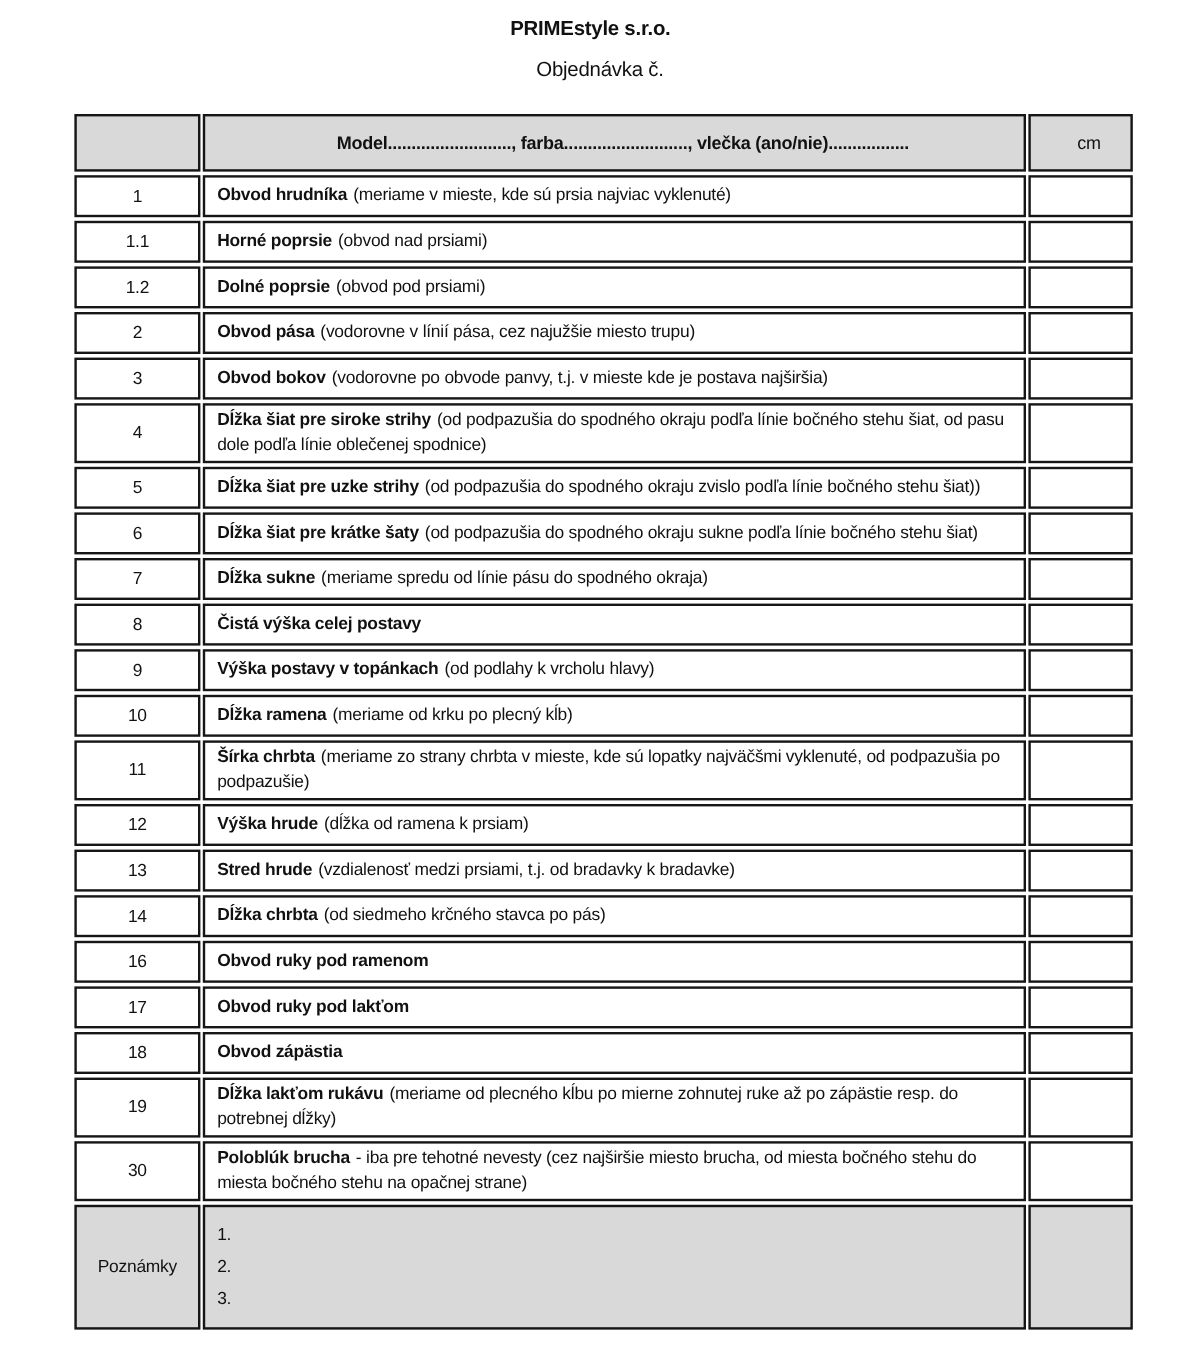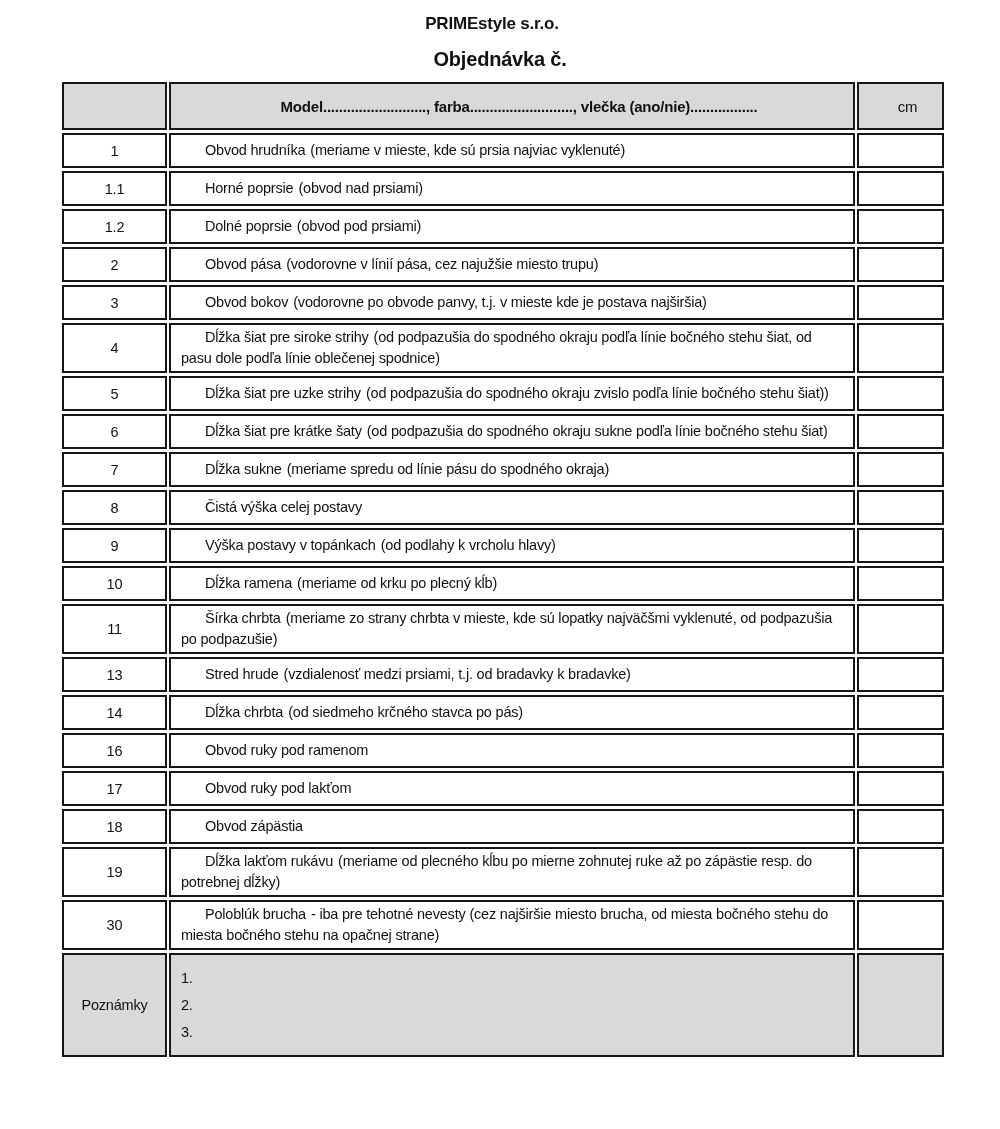--- a/index.html
+++ b/index.html
@@ -18,24 +18,24 @@
   }
   .doc-title {
     text-align: center;
     font-weight: 700;
     font-size: 17px;
     letter-spacing: -0.2px;
     margin: 14px 16px 0 0;
   }
   .doc-subtitle {
     text-align: center;
-    font-weight: 700;
-    font-size: 20px;
+    font-weight: 400;
+    font-size: 17px;
     letter-spacing: -0.2px;
-    margin: 14px 0 8px 0;
+    margin: 14px 0 24px 0;
   }
   table.form {
     margin-left: 60px;
     width: 886px;
     border-collapse: separate;
     border-spacing: 2px 3px;
     table-layout: fixed;
   }
   col.c-num  { width: 104px; }
   col.c-desc { width: 680px; }
@@ -48,21 +48,21 @@
     padding: 2px 10px;
     background: #ffffff;
   }
   td.num {
     text-align: center;
     padding: 2px 2px;
     height: 27px;
   }
   td.desc { line-height: 1.45; }
   td.cmcell { padding: 2px 2px; }
-  .nm { font-weight: 400; margin-right: 5px; margin-left: 24px; }
+  .nm { font-weight: 700; margin-right: 5px; }
   .dt { font-weight: 400; }
   tr.hdr td {
     background: #d9d9d9;
     height: 40px;
     padding-left: 24px;
   }
   td.hdr-model {
     text-align: center;
     font-weight: 700;
     font-size: 15px;
@@ -158,20 +158,25 @@
           <td class="num">10</td>
           <td class="desc"><span class="nm">Dĺžka ramena</span><span class="dt">(meriame od krku po plecný kĺb)</span></td>
           <td class="cmcell"></td>
         </tr>
         <tr>
           <td class="num">11</td>
           <td class="desc"><span class="nm">Šírka chrbta</span><span class="dt">(meriame zo strany chrbta v mieste, kde sú lopatky najväčšmi vyklenuté, od podpazušia po podpazušie)</span></td>
           <td class="cmcell"></td>
         </tr>
         <tr>
+          <td class="num">12</td>
+          <td class="desc"><span class="nm">Výška hrude</span><span class="dt">(dĺžka od ramena k prsiam)</span></td>
+          <td class="cmcell"></td>
+        </tr>
+        <tr>
           <td class="num">13</td>
           <td class="desc"><span class="nm">Stred hrude</span><span class="dt">(vzdialenosť medzi prsiami, t.j. od bradavky k bradavke)</span></td>
           <td class="cmcell"></td>
         </tr>
         <tr>
           <td class="num">14</td>
           <td class="desc"><span class="nm">Dĺžka chrbta</span><span class="dt">(od siedmeho krčného stavca po pás)</span></td>
           <td class="cmcell"></td>
         </tr>
         <tr>

